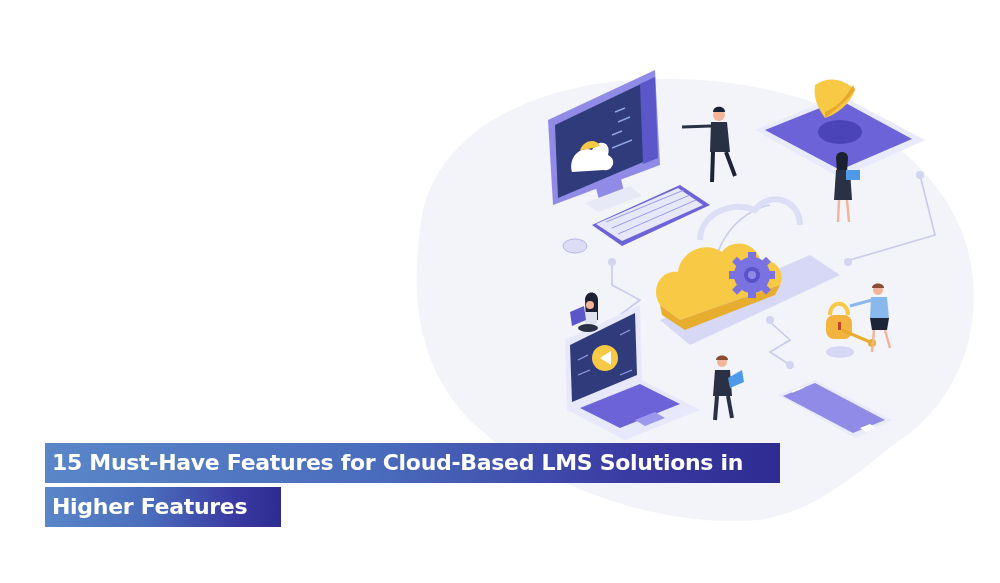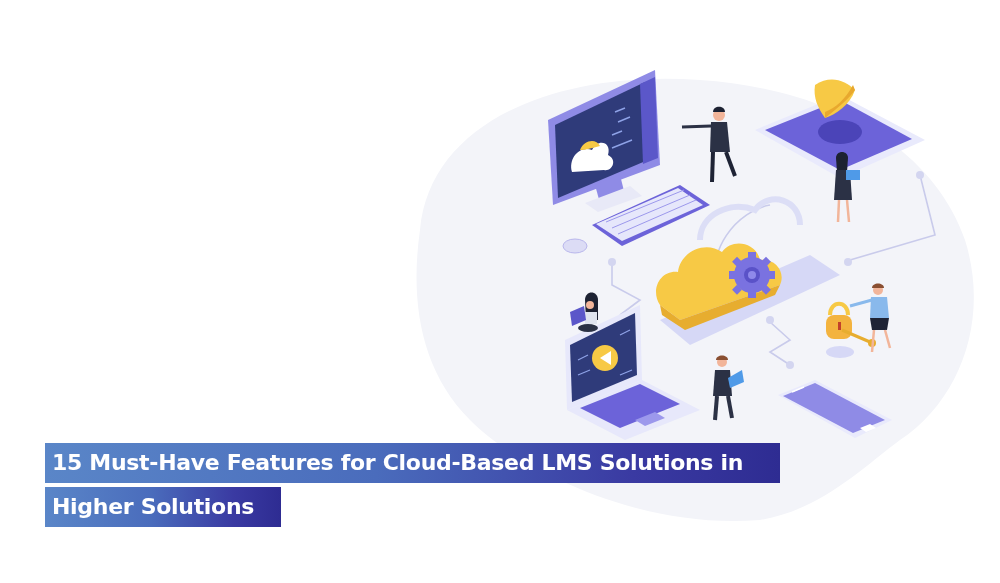--- a/index.html
+++ b/index.html
@@ -182,16 +182,16 @@
     <g>
       <polygon points="778,395 815,380 892,420 855,438" fill="#e9eafc"></polygon>
       <polygon points="783,396 815,383 885,420 853,433" fill="#8f8be6"></polygon>
       <polygon points="860,428 870,424 876,428 866,432" fill="#ffffff"></polygon>
       <line x1="792" y1="392" x2="804" y2="387" stroke="#ffffff" stroke-width="1.6"></line>
     </g>
   </svg>
 
   <div class="title-block">
     <span class="title-line l1">15 Must-Have Features for Cloud-Based LMS Solutions in</span>
-    <span class="title-line l2">Higher Solutions</span>
+    <span class="title-line l2">Higher Features</span>
   </div>
 
 </div>
 
 </body></html>

